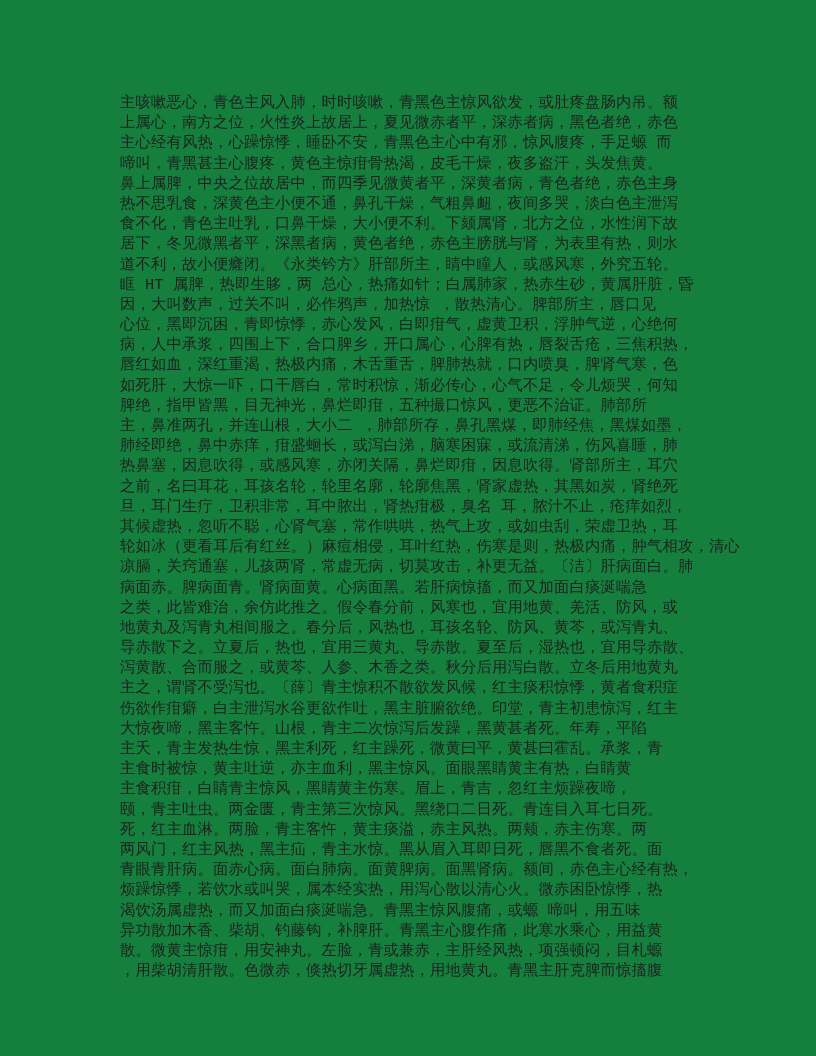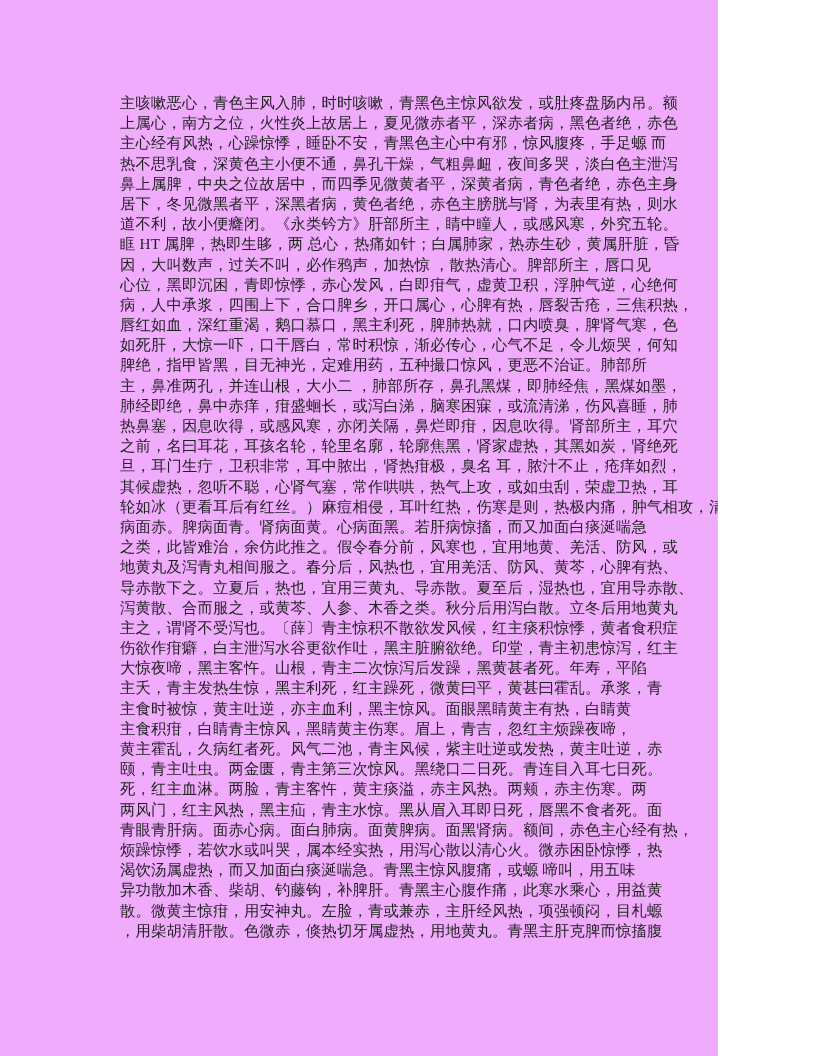--- a/index.html
+++ b/index.html
@@ -2,25 +2,25 @@
 <html><head>
 <meta charset="utf-8">
 <style>
   html, body {
     margin: 0;
     padding: 0;
     background: #ffffff;
   }
   .page {
     position: relative;
-    width: 718px;
+    width: 816px;
     height: 1056px;
-    background: #f0abfc;
+    background: #15803d;
     overflow: hidden;
-    font-family: Liberation Serif, serif;
+    font-family: Liberation Mono, monospace;
   }
   .text-block {
     position: absolute;
     left: 120px;
     top: 93px;
     width: 582px;
   }
   .text-line {
     font-size: 15.3px;
     line-height: 20.2px;
@@ -32,50 +32,52 @@
   }
 </style>
 </head>
 <body>
 
 <div class="page">
   <div class="text-block">
       <div class="text-line">主咳嗽恶心，青色主风入肺，时时咳嗽，青黑色主惊风欲发，或肚疼盘肠内吊。额</div>
       <div class="text-line">上属心，南方之位，火性炎上故居上，夏见微赤者平，深赤者病，黑色者绝，赤色</div>
       <div class="text-line">主心经有风热，心躁惊悸，睡卧不安，青黑色主心中有邪，惊风腹疼，手足螈 而</div>
+      <div class="text-line">啼叫，青黑甚主心腹疼，黄色主惊疳骨热渴，皮毛干燥，夜多盗汗，头发焦黄。</div>
+      <div class="text-line">鼻上属脾，中央之位故居中，而四季见微黄者平，深黄者病，青色者绝，赤色主身</div>
       <div class="text-line">热不思乳食，深黄色主小便不通，鼻孔干燥，气粗鼻衄，夜间多哭，淡白色主泄泻</div>
-      <div class="text-line">鼻上属脾，中央之位故居中，而四季见微黄者平，深黄者病，青色者绝，赤色主身</div>
+      <div class="text-line">食不化，青色主吐乳，口鼻干燥，大小便不利。下颏属肾，北方之位，水性润下故</div>
       <div class="text-line">居下，冬见微黑者平，深黑者病，黄色者绝，赤色主膀胱与肾，为表里有热，则水</div>
       <div class="text-line">道不利，故小便癃闭。《永类钤方》肝部所主，睛中瞳人，或感风寒，外究五轮。</div>
       <div class="text-line">眶 HT 属脾，热即生眵，两 总心，热痛如针；白属肺家，热赤生砂，黄属肝脏，昏</div>
       <div class="text-line">因，大叫数声，过关不叫，必作鸦声，加热惊 ，散热清心。脾部所主，唇口见</div>
       <div class="text-line">心位，黑即沉困，青即惊悸，赤心发风，白即疳气，虚黄卫积，浮肿气逆，心绝何</div>
       <div class="text-line">病，人中承浆，四围上下，合口脾乡，开口属心，心脾有热，唇裂舌疮，三焦积热，</div>
-      <div class="text-line">唇红如血，深红重渴，鹅口慕口，黑主利死，脾肺热就，口内喷臭，脾肾气寒，色</div>
+      <div class="text-line">唇红如血，深红重渴，热极内痛，木舌重舌，脾肺热就，口内喷臭，脾肾气寒，色</div>
       <div class="text-line">如死肝，大惊一吓，口干唇白，常时积惊，渐必传心，心气不足，令儿烦哭，何知</div>
-      <div class="text-line">脾绝，指甲皆黑，目无神光，定难用药，五种撮口惊风，更恶不治证。肺部所</div>
+      <div class="text-line">脾绝，指甲皆黑，目无神光，鼻烂即疳，五种撮口惊风，更恶不治证。肺部所</div>
       <div class="text-line">主，鼻准两孔，并连山根，大小二 ，肺部所存，鼻孔黑煤，即肺经焦，黑煤如墨，</div>
       <div class="text-line">肺经即绝，鼻中赤痒，疳盛蛔长，或泻白涕，脑寒困寐，或流清涕，伤风喜睡，肺</div>
       <div class="text-line">热鼻塞，因息吹得，或感风寒，亦闭关隔，鼻烂即疳，因息吹得。肾部所主，耳穴</div>
       <div class="text-line">之前，名曰耳花，耳孩名轮，轮里名廓，轮廓焦黑，肾家虚热，其黑如炭，肾绝死</div>
       <div class="text-line">旦，耳门生疔，卫积非常，耳中脓出，肾热疳极，臭名 耳，脓汁不止，疮痒如烈，</div>
       <div class="text-line">其候虚热，忽听不聪，心肾气塞，常作哄哄，热气上攻，或如虫刮，荣虚卫热，耳</div>
       <div class="text-line">轮如冰（更看耳后有红丝。）麻痘相侵，耳叶红热，伤寒是则，热极内痛，肿气相攻，清心</div>
+      <div class="text-line">凉膈，关窍通塞，儿孩两肾，常虚无病，切莫攻击，补更无益。〔洁〕肝病面白。肺</div>
       <div class="text-line">病面赤。脾病面青。肾病面黄。心病面黑。若肝病惊搐，而又加面白痰涎喘急</div>
       <div class="text-line">之类，此皆难治，余仿此推之。假令春分前，风寒也，宜用地黄、羌活、防风，或</div>
-      <div class="text-line">地黄丸及泻青丸相间服之。春分后，风热也，宜用羌活、防风、黄芩，心脾有热、</div>
+      <div class="text-line">地黄丸及泻青丸相间服之。春分后，风热也，耳孩名轮、防风、黄芩，或泻青丸、</div>
       <div class="text-line">导赤散下之。立夏后，热也，宜用三黄丸、导赤散。夏至后，湿热也，宜用导赤散、</div>
       <div class="text-line">泻黄散、合而服之，或黄芩、人参、木香之类。秋分后用泻白散。立冬后用地黄丸</div>
       <div class="text-line">主之，谓肾不受泻也。〔薛〕青主惊积不散欲发风候，红主痰积惊悸，黄者食积症</div>
       <div class="text-line">伤欲作疳癖，白主泄泻水谷更欲作吐，黑主脏腑欲绝。印堂，青主初患惊泻，红主</div>
       <div class="text-line">大惊夜啼，黑主客忤。山根，青主二次惊泻后发躁，黑黄甚者死。年寿，平陷</div>
       <div class="text-line">主夭，青主发热生惊，黑主利死，红主躁死，微黄曰平，黄甚曰霍乱。承浆，青</div>
       <div class="text-line">主食时被惊，黄主吐逆，亦主血利，黑主惊风。面眼黑睛黄主有热，白睛黄</div>
       <div class="text-line">主食积疳，白睛青主惊风，黑睛黄主伤寒。眉上，青吉，忽红主烦躁夜啼，</div>
-      <div class="text-line">黄主霍乱，久病红者死。风气二池，青主风候，紫主吐逆或发热，黄主吐逆，赤</div>
       <div class="text-line">颐，青主吐虫。两金匮，青主第三次惊风。黑绕口二日死。青连目入耳七日死。</div>
       <div class="text-line">死，红主血淋。两脸，青主客忤，黄主痰溢，赤主风热。两颊，赤主伤寒。两</div>
       <div class="text-line">两风门，红主风热，黑主疝，青主水惊。黑从眉入耳即日死，唇黑不食者死。面</div>
       <div class="text-line">青眼青肝病。面赤心病。面白肺病。面黄脾病。面黑肾病。额间，赤色主心经有热，</div>
       <div class="text-line">烦躁惊悸，若饮水或叫哭，属本经实热，用泻心散以清心火。微赤困卧惊悸，热</div>
       <div class="text-line">渴饮汤属虚热，而又加面白痰涎喘急。青黑主惊风腹痛，或螈 啼叫，用五味</div>
       <div class="text-line">异功散加木香、柴胡、钓藤钩，补脾肝。青黑主心腹作痛，此寒水乘心，用益黄</div>
       <div class="text-line">散。微黄主惊疳，用安神丸。左脸，青或兼赤，主肝经风热，项强顿闷，目札螈</div>
       <div class="text-line">，用柴胡清肝散。色微赤，倏热切牙属虚热，用地黄丸。青黑主肝克脾而惊搐腹</div>
     </div>

